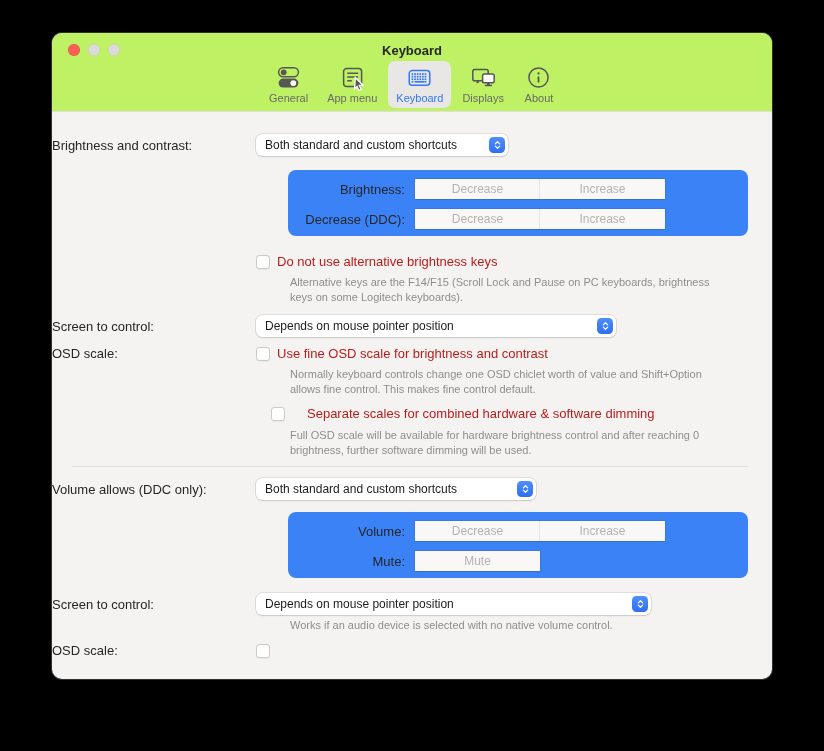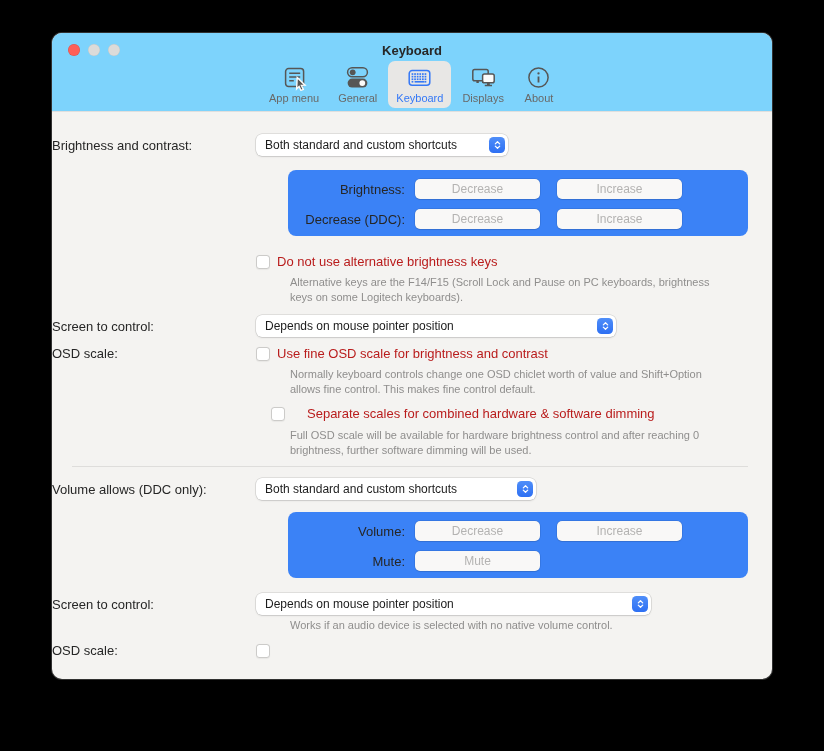--- a/index.html
+++ b/index.html
@@ -11,21 +11,21 @@
     -webkit-font-smoothing:antialiased;
   }
   .window {
     position:absolute; left:52px; top:33px; width:720px; height:646px;
     border-radius:10px; overflow:hidden;
     background:#f4f3f1;
     box-shadow:0 0 0 1px rgba(90,90,90,.55), 0 18px 45px rgba(0,0,0,.85);
   }
   
   .header {
-    position:relative; height:79px; background:#7dd3fc;
+    position:relative; height:79px; background:#bef264;
     border-bottom:1px solid #e0dfde;
   }
   .traffic { position:absolute; left:16px; top:11px; display:flex; gap:8px; }
   .tl { width:12px; height:12px; border-radius:50%; }
   .tl.red  { background:#ff5f57; box-shadow:inset 0 0 0 .5px rgba(0,0,0,.15); }
   .tl.gray { background:#dcdbd9; box-shadow:inset 0 0 0 .5px rgba(0,0,0,.08); }
   .win-title { text-align:center; padding-top:10px; font-size:13px; font-weight:700; color:#272727; }
   .toolbar { display:flex; justify-content:center; align-items:flex-start; gap:3px; margin-top:3px; }
   .tb-item {
     display:flex; flex-direction:column; align-items:center;
@@ -50,22 +50,22 @@
     background:linear-gradient(#4f8ef9,#2e70f3);
     display:flex; align-items:center; justify-content:center;
   }
   .groupbox {
     position:absolute; left:236px; width:460px; height:66px;
     background:#3b82f6; border-radius:8px; padding-top:9px;
   }
   .gb-row { display:flex; align-items:center; margin-bottom:10px; }
   .gb-label { width:117px; margin-right:10px; text-align:right; flex:none; color:#262626; }
   .btn {
-    width:125px; height:20px; margin-right:17px;
-    background:#f9f8f7; border-radius:5px;
+    width:125px; height:20px; 
+    background:#f9f8f7; border-radius:0;
     box-shadow:0 0 0 .5px rgba(0,0,0,.14), 0 .5px 1px rgba(0,0,0,.07);
     color:#b4b3b2; font-size:12px;
     display:flex; align-items:center; justify-content:center;
   }
   .cbx {
     flex:none; width:14px; height:14px; background:#fff; border-radius:3.5px;
     box-shadow:inset 0 0 0 1px #cccbc9, 0 .5px 1px rgba(0,0,0,.05);
     margin-right:7px;
   }
   .cb-label { color:#b91c1c; }
@@ -85,37 +85,37 @@
       <div class="tl red"></div>
       <div class="tl gray"></div>
       <div class="tl gray"></div>
     </div>
     <div class="win-title">Keyboard</div>
 
     <div class="toolbar">
 
       <div class="tb-item">
         <svg class="tb-icon" viewBox="0 0 27 27">
+          <rect x="3.6" y="3.8" width="19.8" height="9" rx="4.5" fill="none" stroke="#565655" stroke-width="1.5"></rect>
+          <circle cx="8.7" cy="8.3" r="2.9" fill="#565655"></circle>
+          <rect x="3.6" y="14.6" width="19.8" height="9" rx="4.5" fill="#565655"></rect>
+          <circle cx="18.3" cy="19.1" r="2.9" fill="#fbfbfa"></circle>
+        </svg>
+        <span class="tb-label">General</span>
+      </div>
+
+      <div class="tb-item">
+        <svg class="tb-icon" viewBox="0 0 27 27">
           <rect x="4.6" y="4.6" width="18" height="18" rx="3" fill="none" stroke="#565655" stroke-width="1.5"></rect>
           <line x1="8.2" y1="9.3" x2="19.2" y2="9.3" stroke="#565655" stroke-width="1.5"></line>
           <line x1="8.2" y1="13" x2="19.2" y2="13" stroke="#565655" stroke-width="1.5"></line>
           <line x1="8.2" y1="16.7" x2="12.8" y2="16.7" stroke="#565655" stroke-width="1.5"></line>
           <path d="M16.2 13.6 L24 21.2 L20.4 21.3 L22.3 25.4 L19.9 26.4 L18.1 22.4 L15.6 24.9 Z" fill="#565655" stroke="#fbfbfa" stroke-width="1.4"></path>
         </svg>
         <span class="tb-label">App menu</span>
-      </div>
-
-      <div class="tb-item">
-        <svg class="tb-icon" viewBox="0 0 27 27">
-          <rect x="3.6" y="3.8" width="19.8" height="9" rx="4.5" fill="none" stroke="#565655" stroke-width="1.5"></rect>
-          <circle cx="8.7" cy="8.3" r="2.9" fill="#565655"></circle>
-          <rect x="3.6" y="14.6" width="19.8" height="9" rx="4.5" fill="#565655"></rect>
-          <circle cx="18.3" cy="19.1" r="2.9" fill="#fbfbfa"></circle>
-        </svg>
-        <span class="tb-label">General</span>
       </div>
 
       <div class="tb-item selected">
         <svg class="tb-icon" viewBox="0 0 27 27">
           <rect x="3.2" y="6.6" width="20.6" height="14.6" rx="3" fill="none" stroke="#3478f6" stroke-width="1.5"></rect>
           <g fill="#3478f6">
             <rect x="5.6" y="9.2" width="1.7" height="1.7"></rect>
               <rect x="8.2" y="9.2" width="1.7" height="1.7"></rect>
               <rect x="10.8" y="9.2" width="1.7" height="1.7"></rect>
               <rect x="13.4" y="9.2" width="1.7" height="1.7"></rect>

